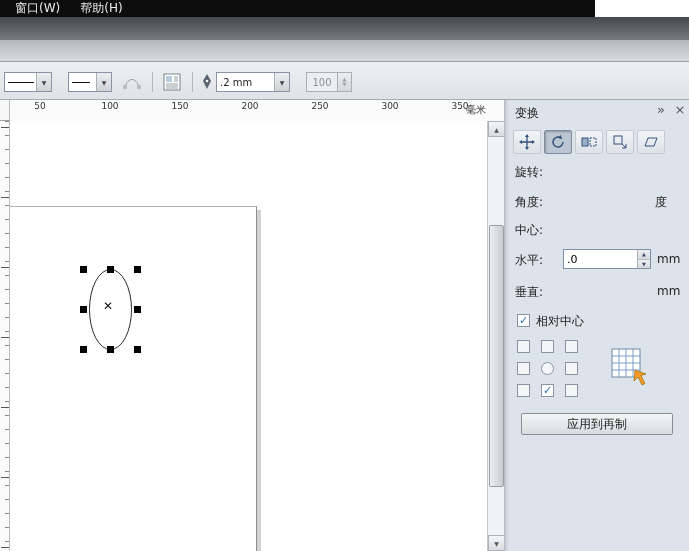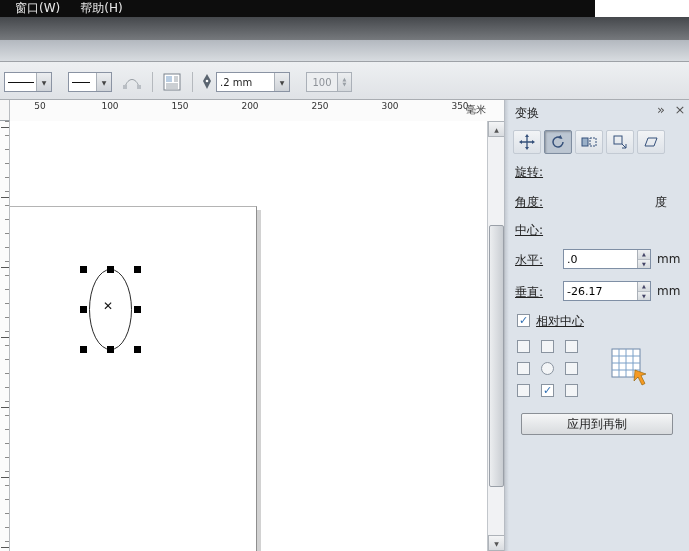--- a/index.html
+++ b/index.html
@@ -73,21 +73,21 @@
 
   
   .docker { left:504px; top:100px; width:185px; height:451px; background:#dde3ea; border-left:1px solid #b7bcc3; }
   .docker .grip { position:absolute; left:0; top:0; width:4px; height:451px; background:linear-gradient(to right,#c4cad2,#dde3ea); }
   .dtitle { position:absolute; left:10px; top:5px; font-size:12px; color:#1a1a1a; }
   .dctl { position:absolute; top:2px; font-size:13px; color:#555; width:16px; text-align:center; }
   .transform-btns { position:absolute; left:8px; top:30px; display:flex; gap:3px; }
   .xfbtn { width:28px; height:24px; display:flex; align-items:center; justify-content:center;
            border:1px solid #c3cad3; border-radius:2px; background:linear-gradient(#f2f4f6,#dde2e8); }
   .xfbtn.active { background:#bcc6d2; border:1px solid #7f8da0; box-shadow:inset 1px 1px 2px rgba(0,0,0,.25); }
-  .dlabel { position:absolute; left:10px; font-size:12px; color:#222;text-decoration:underline; }
+  .dlabel { position:absolute; left:10px; font-size:12px; color:#222; }
   .dunit  { position:absolute; font-size:12px; color:#222; }
   .dinput { position:absolute; height:20px; border:1px solid #7f8fa5; background:#fff; }
   .dinput input { width:100%; height:18px; border:none; outline:none; font-size:11px; padding:0 15px 0 3px;
                   font-family:"DejaVu Sans","Liberation Sans",sans-serif; background:transparent; }
   .spin { position:absolute; right:0; top:0; width:13px; height:18px; border-left:1px solid #aab0b8;
           display:flex; flex-direction:column; }
   .spin span { flex:1; display:flex; align-items:center; justify-content:center; font-size:5px; color:#446;
                background:linear-gradient(#eef0f2,#d6dade); }
   .spin span:first-child { border-bottom:1px solid #b8bec5; }
   .cb { position:absolute; width:13px; height:13px; background:#fff; border:1px solid #8a94a0; font-size:11px;
@@ -262,27 +262,20 @@
   <div class="dinput" style="left:58px; top:149px; width:88px;">
     <input value=".0" style="">
     <div class="spin">
       <span>▲</span>
       <span>▼</span>
     </div>
   </div>
   <span class="dunit" style="left:152px; top:152px;">mm</span>
 
   <span class="dlabel" style="top:184px;">垂直:</span>
-  <div class="dinput" style="left:58px; top:181px; width:88px;">
-    <input value="-26.17" style="">
-    <div class="spin">
-      <span>▲</span>
-      <span>▼</span>
-    </div>
-  </div>
   <span class="dunit" style="left:152px; top:184px;">mm</span>
 
   <span class="cb" style="left:12px; top:214px;">✓</span>
   <span class="dlabel" style="left:31px; top:213px;">相对中心</span>
 
   <span class="cb dim" style="left:12px; top:240px;"></span>
   <span class="cb dim" style="left:36px; top:240px;"></span>
   <span class="cb dim" style="left:60px; top:240px;"></span>
   <span class="cb dim" style="left:12px; top:262px;"></span>
   <span class="cb dim round" style="left:36px; top:262px;"></span>

